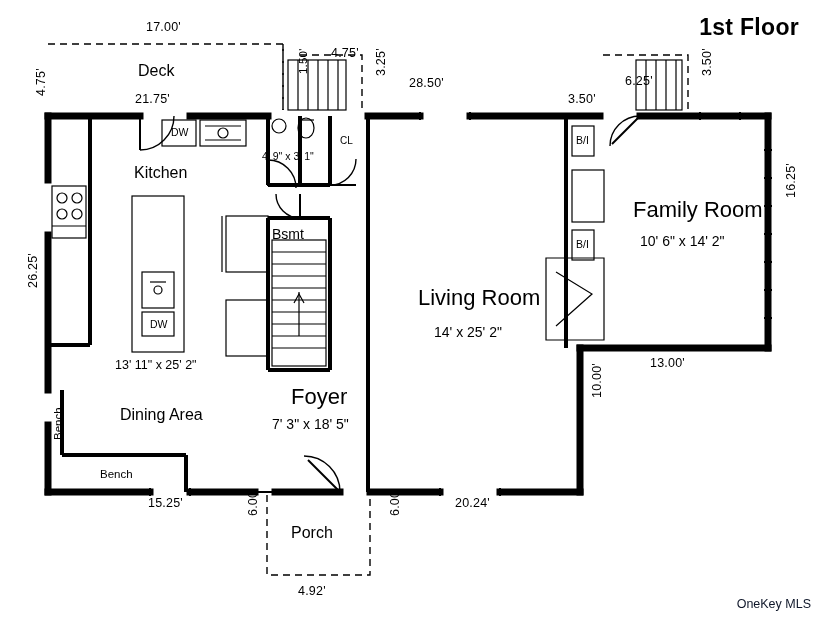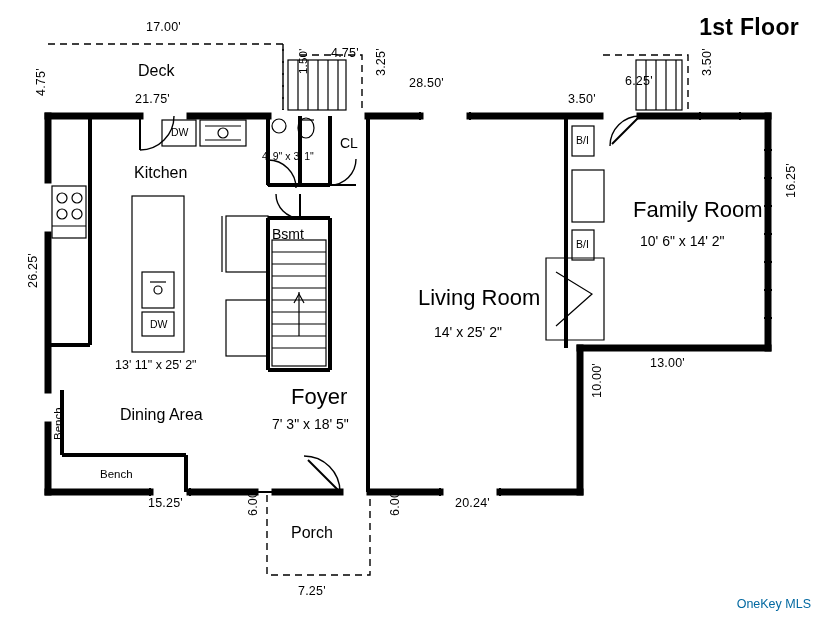--- a/index.html
+++ b/index.html
@@ -10,21 +10,21 @@
   }
   #stage{position:absolute;left:0;top:0;width:825px;height:619px;}
   .lbl{position:absolute;white-space:nowrap;}
   .dim{font-size:12.5px;letter-spacing:.2px;}
   .dim.vert{transform:rotate(-90deg);transform-origin:left top;}
   .room{font-size:16px;}
   .room.big{font-size:22px;}
   .sub{font-size:12.5px;}
   .tiny{font-size:10.5px;}
   .title{position:absolute;right:26px;top:14px;font-size:23px;font-weight:bold;letter-spacing:.3px;}
-  .wm{position:absolute;right:14px;bottom:8px;font-size:12.5px;color:#0369a1;}
+  .wm{position:absolute;right:14px;bottom:8px;font-size:12.5px;color:#0f172a;}
   .bench{position:absolute;font-size:11.5px;}
   .bench.vert{transform:rotate(-90deg);transform-origin:left top;}
   svg{position:absolute;left:0;top:0;}
 </style>
 </head>
 <body>
 
 <div id="stage">
 
   <svg width="825" height="619" viewBox="0 0 825 619">
@@ -225,29 +225,29 @@
   <div class="lbl dim" style="left:409px;top:76px;">28.50'</div>
   <div class="lbl dim" style="left:568px;top:92px;">3.50'</div>
   <div class="lbl dim" style="left:625px;top:36px;margin-top:38px;">6.25'</div>
   <div class="lbl dim vert" style="left:700px;top:76px;">3.50'</div>
   <div class="lbl dim vert" style="left:784px;top:198px;">16.25'</div>
   <div class="lbl dim" style="left:650px;top:356px;">13.00'</div>
   <div class="lbl dim vert" style="left:26px;top:288px;">26.25'</div>
   <div class="lbl dim" style="left:148px;top:496px;">15.25'</div>
   <div class="lbl dim vert" style="left:246px;top:516px;">6.00'</div>
   <div class="lbl dim vert" style="left:388px;top:516px;">6.00'</div>
-  <div class="lbl dim" style="left:298px;top:584px;">7.25'</div>
+  <div class="lbl dim" style="left:298px;top:584px;">4.92'</div>
   <div class="lbl dim" style="left:455px;top:496px;">20.24'</div>
   <div class="lbl dim vert" style="left:590px;top:398px;">10.00'</div>
 
   <div class="lbl room" style="left:138px;top:62px;">Deck</div>
   <div class="lbl room" style="left:134px;top:164px;">Kitchen</div>
   <div class="lbl sub" style="left:115px;top:358px;">13' 11" x 25' 2"</div>
   <div class="lbl sub" style="left:272px;top:226px;font-size:14px;">Bsmt</div>
-  <div class="lbl sub" style="left:340px;top:135px;font-size:14px;">CL</div>
+  <div class="lbl sub" style="left:340px;top:135px;font-size:10px;">CL</div>
   <div class="lbl tiny" style="left:262px;top:150px;">4' 9" x 3' 1"</div>
   <div class="lbl room big" style="left:418px;top:285px;">Living Room</div>
   <div class="lbl sub" style="left:434px;top:324px;font-size:14px;">14' x 25' 2"</div>
   <div class="lbl room big" style="left:633px;top:197px;">Family Room</div>
   <div class="lbl sub" style="left:640px;top:233px;font-size:14px;">10' 6" x 14' 2"</div>
   <div class="lbl room big" style="left:291px;top:384px;">Foyer</div>
   <div class="lbl sub" style="left:272px;top:416px;font-size:14px;">7' 3" x 18' 5"</div>
   <div class="lbl room" style="left:120px;top:406px;">Dining Area</div>
   <div class="lbl room" style="left:291px;top:524px;">Porch</div>
 

